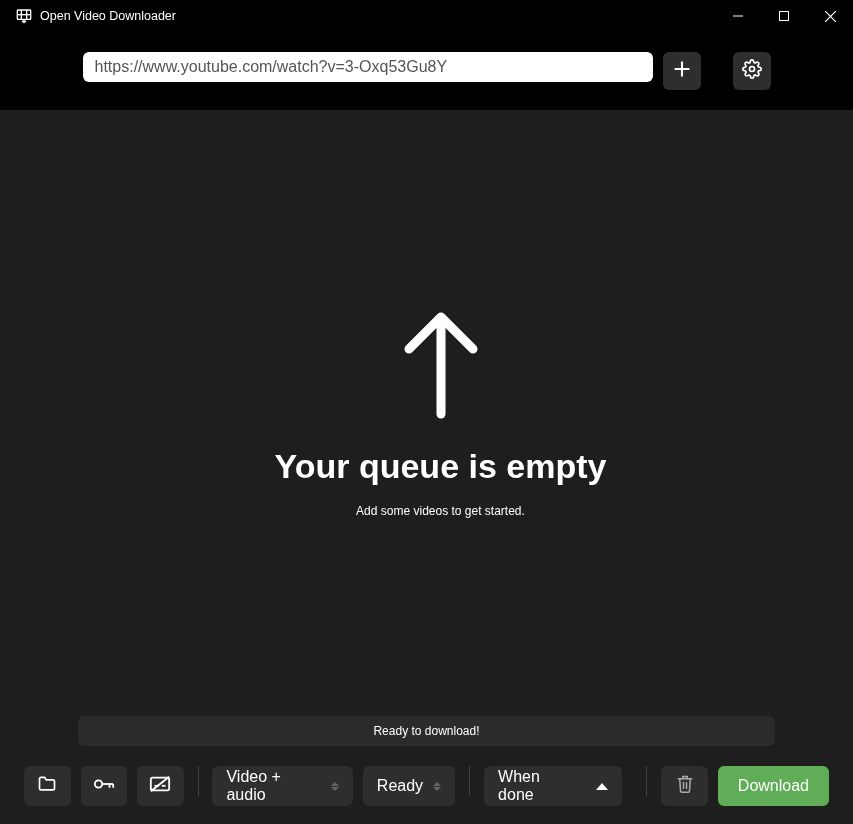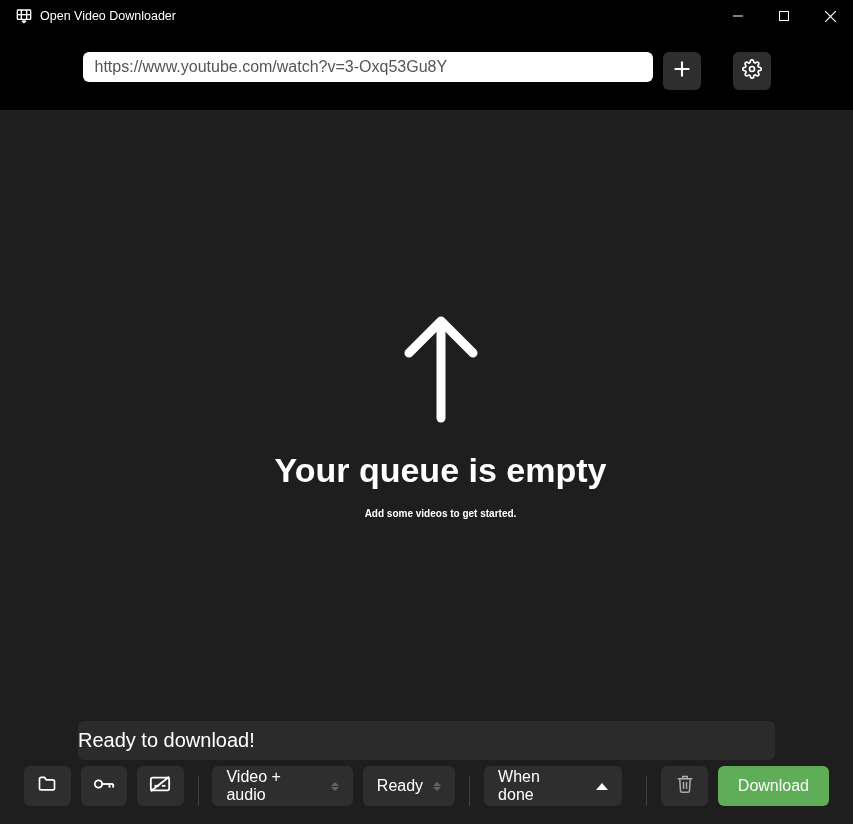--- a/index.html
+++ b/index.html
@@ -70,39 +70,39 @@
     justify-content: center;
     background: #1e1e1e;
     margin-left: 28px;
   }
   .empty-title {
     font-size: 34px;
     font-weight: 700;
     margin-top: 28px;
   }
   .empty-sub {
-    font-size: 10px;
-    font-weight: 700;
+    font-size: 12px;
+    font-weight: 400;
     margin-top: 18px;
   }
   .arrow-up svg { display: block; }
   
   .status {
-    margin: 0 78px 6px 78px;
+    margin: 0 78px 20px 78px;
     background: #2b2b2b;
     border-radius: 6px;
-    text-align: left;
-    font-size: 20px;
+    text-align: center;
+    font-size: 12px;
     padding: 8px 0;
     font-weight: 500;
   }
   
   .bottombar {
     display: flex;
-    align-items: flex-end;
+    align-items: flex-start;
     gap: 10px;
     padding: 0 24px 18px 24px;
   }
   .btn {
     height: 40px;
     background: #2e2e2e;
     border-radius: 6px;
     display: flex;
     align-items: center;
     justify-content: center;

